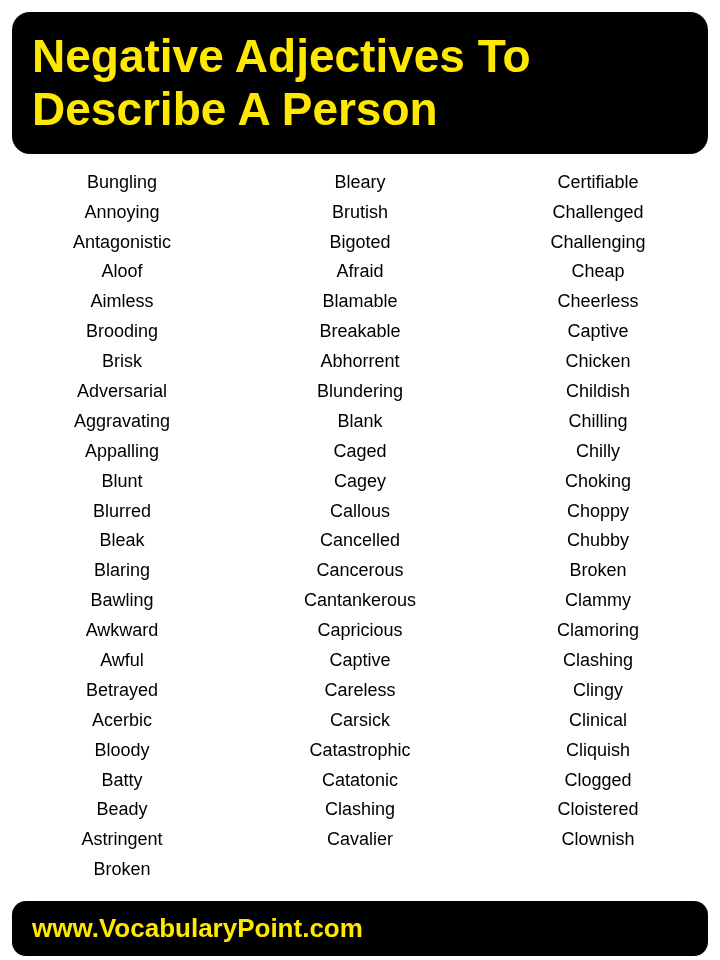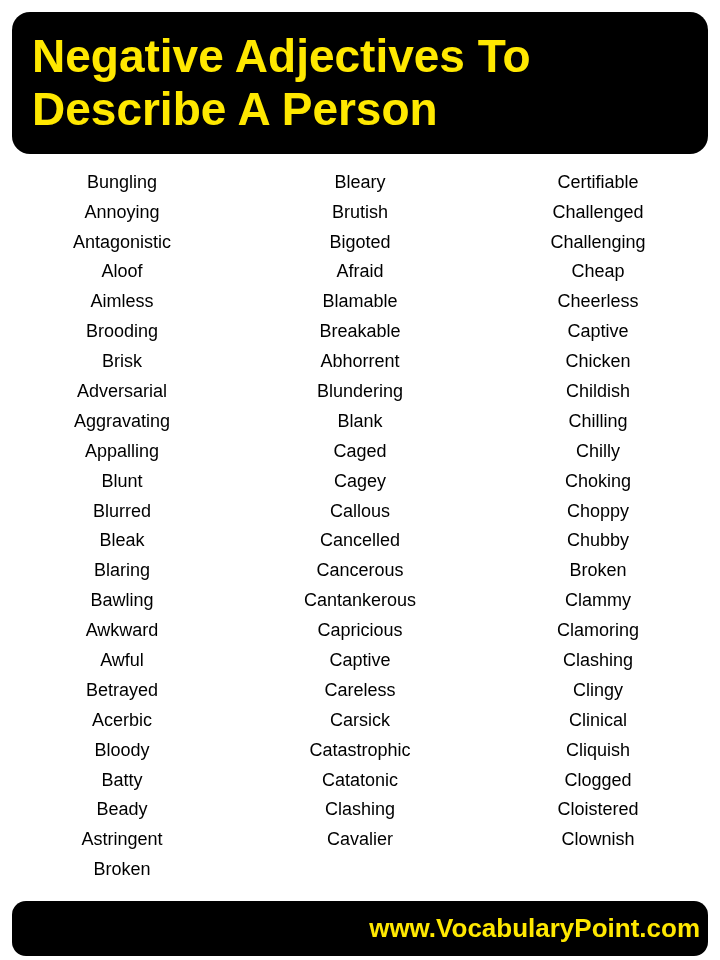--- a/index.html
+++ b/index.html
@@ -42,22 +42,22 @@
       font-size: 18px;
       color: #000000;
       text-align: center;
       line-height: 1.55;
       padding: 1px 0;
     }
     .footer {
       background: #000000;
       border-radius: 14px;
       margin: 4px 12px 4px 12px;
-      padding: 12px 8px;
-      text-align: right;
+      padding: 12px 20px;
+      text-align: left;
     }
     .footer span {
       color: #FFE800;
       font-size: 26px;
       font-weight: 900;
       font-family: Arial, sans-serif;
     }
   </style>
 </head>
 <body>

